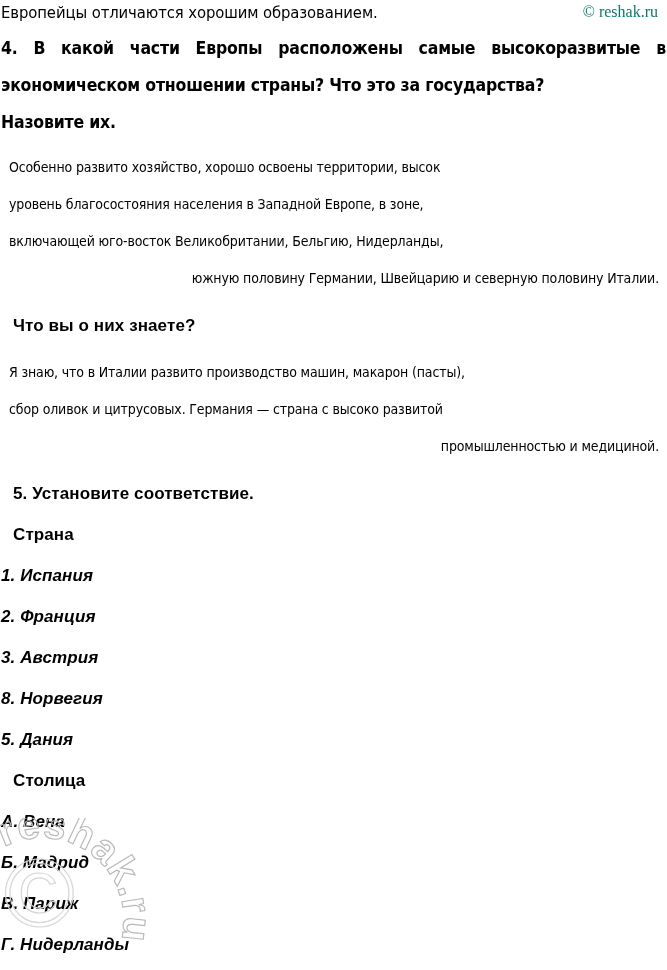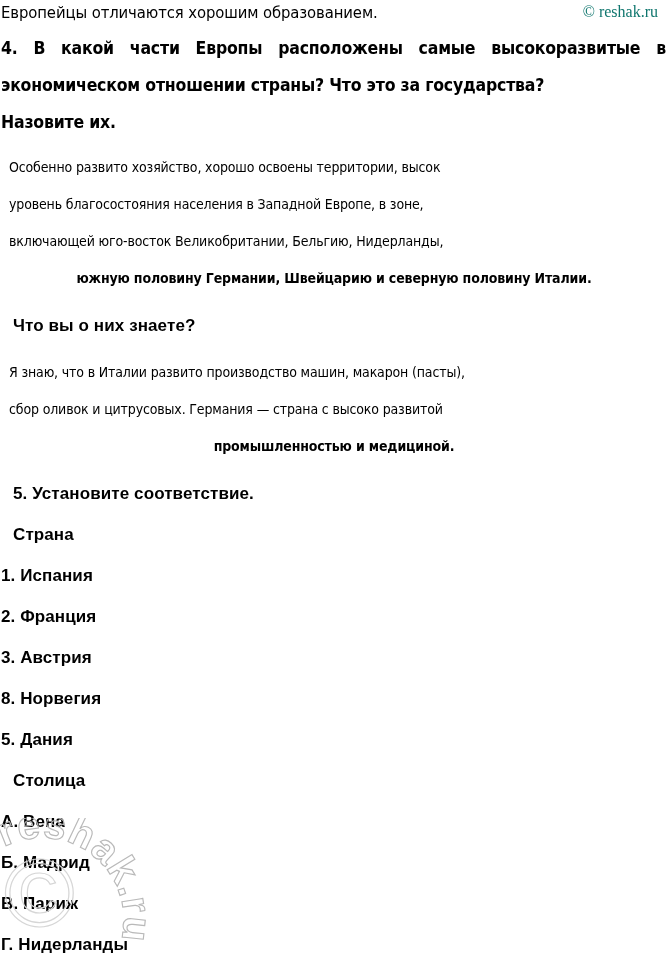--- a/index.html
+++ b/index.html
@@ -104,22 +104,21 @@
   .body-par .ln.j {
     text-align: justify;
     width: 672px;
   }
   .body-par .ln.j::after {
     content: "";
     display: inline-block;
     width: 100%;
   }
   .body-par .ln.last {
-    text-align: center;
-    font-weight: bold;
+    text-align: right;
   }
 
   
   .geo-bold {
     margin: 0;
     padding: 0 0 0 13px;
     font-family: "Liberation Sans", sans-serif;
     font-weight: 700;
     font-size: 17px;
     line-height: 41px;
@@ -130,20 +129,21 @@
   .list-block { margin: 0; padding: 0; list-style: none; }
   .list-block li {
     margin: 0;
     padding: 0 0 0 1px;
     font-family: "Liberation Sans", sans-serif;
     font-weight: 700;
     font-size: 17px;
     line-height: 41px;
     letter-spacing: 0.1px;
     white-space: nowrap;
+    font-style: italic;
   }
 
   
   .watermark {
     position: absolute;
     left: -6px;
     top: 818px;
     width: 180px;
     height: 152px;
     pointer-events: none;

